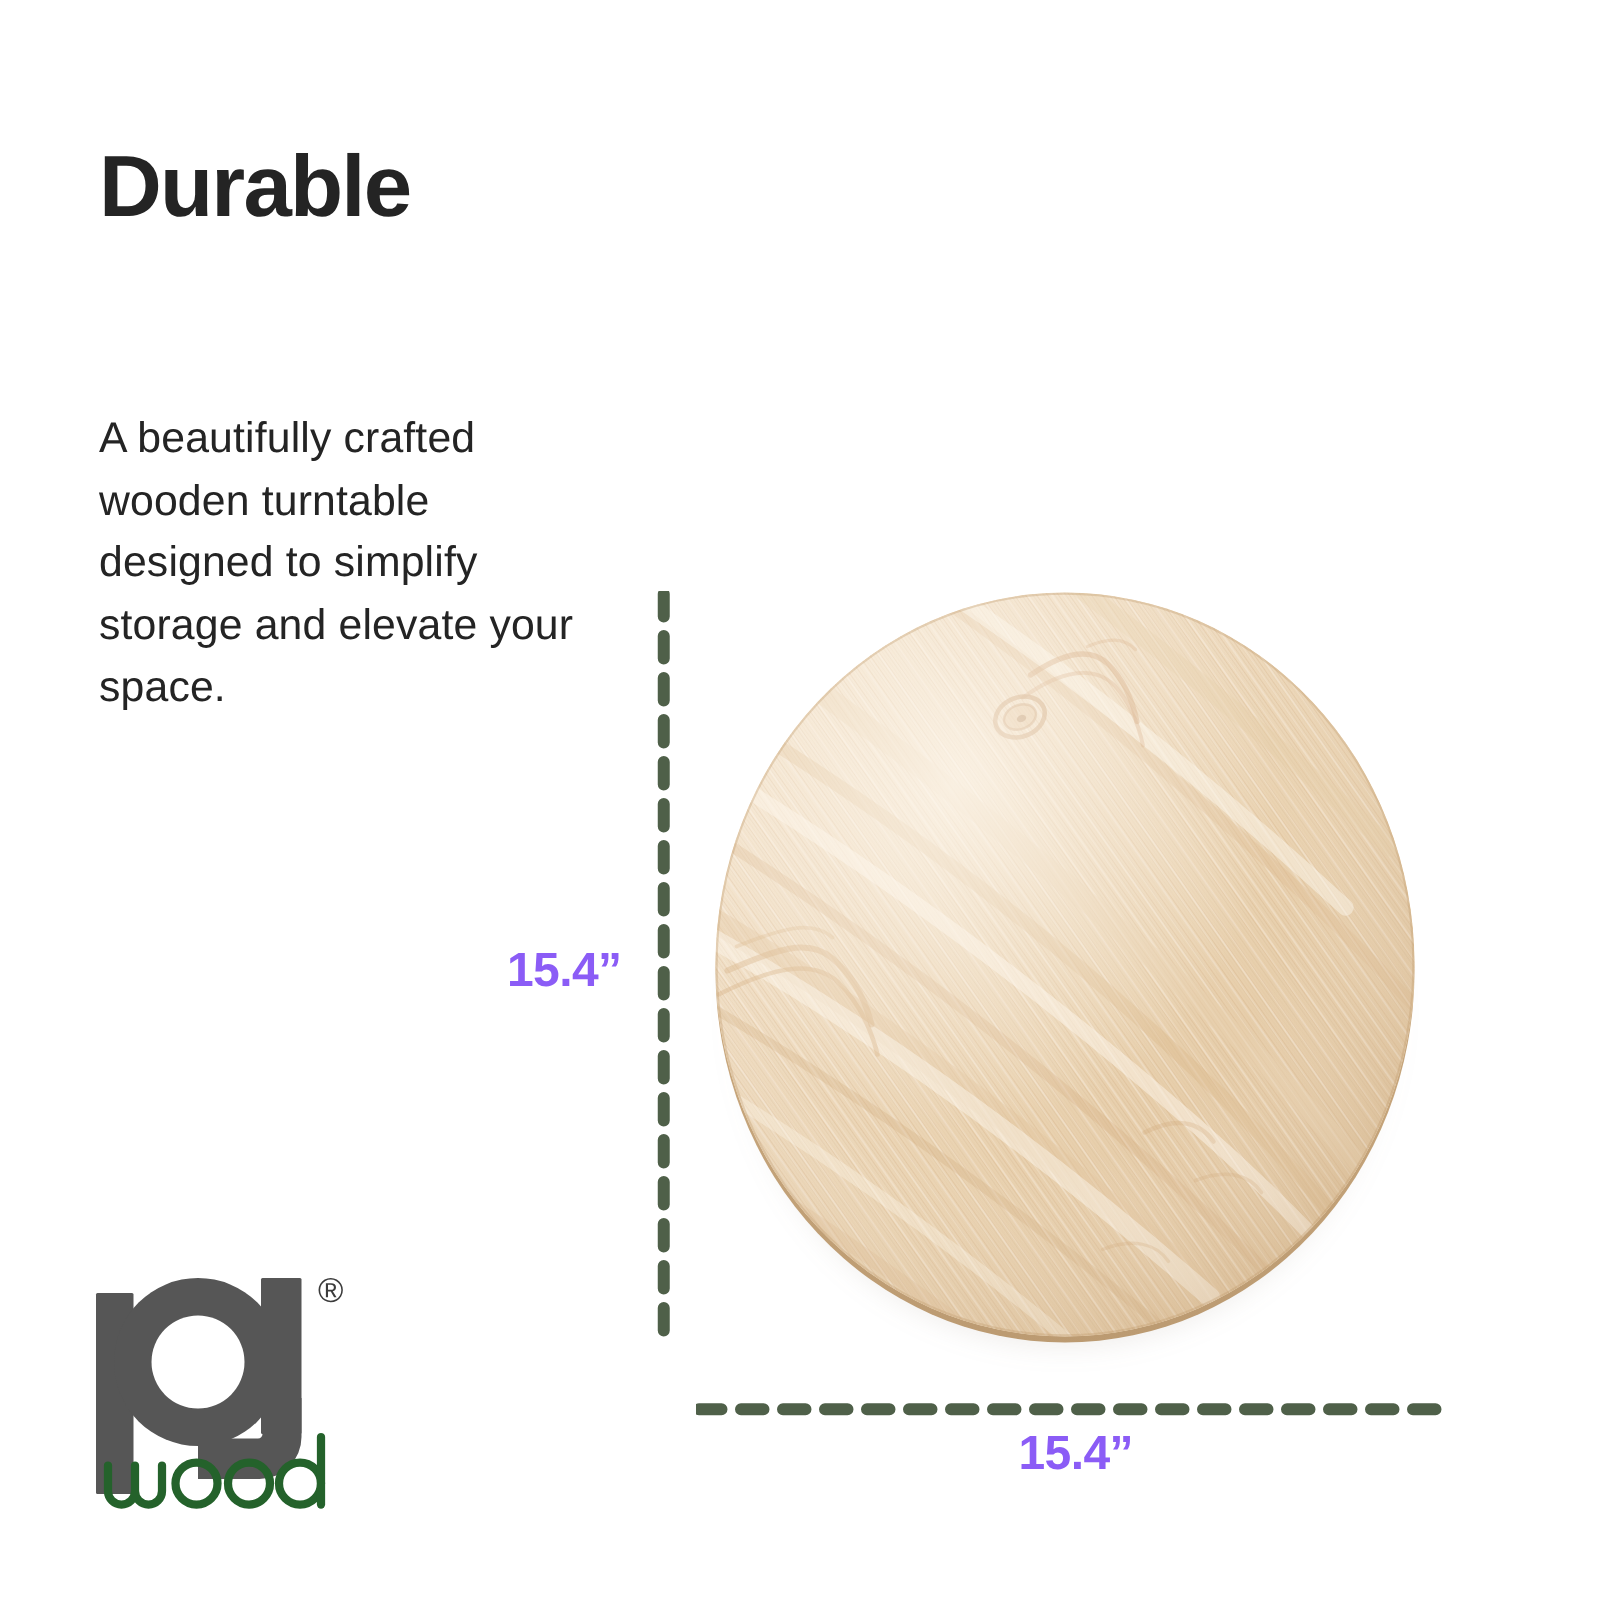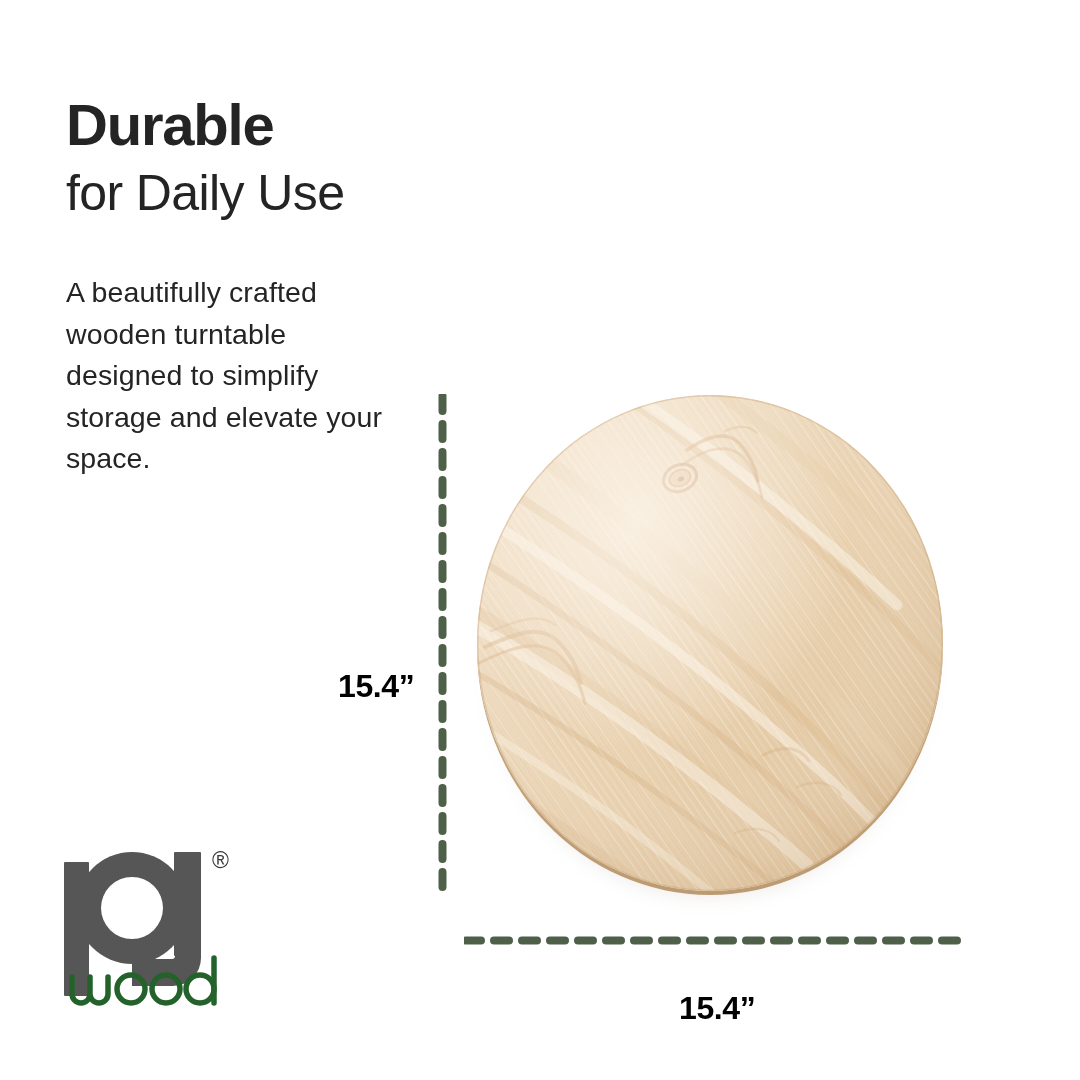--- a/index.html
+++ b/index.html
@@ -86,23 +86,22 @@
     left: 464px;
     top: 931px;
     width: 504px;
     height: 9px;
   }
   .dim-label {
     position: absolute;
     font-size: 32px;
     font-weight: 700;
     letter-spacing: -0.4px;
-    color: #000000;
+    color: #8b5cf6;
     white-space: nowrap;
-    margin-top: 40px;
   }
   .dim-label-v { left: 338px; top: 628px; }
   .dim-label-h { left: 679px; top: 950px; }
 
   
   .disc-wrap {
     position: absolute;
     left: 474px;
     top: 392px;
     width: 472px;
@@ -139,21 +138,20 @@
   }
   .disc svg { display: block; }
 </style>
 </head>
 <body>
 
 <div id="page">
 
   <div class="headline">Durable</div>
 
-  <div class="subhead">for Daily Use</div>
 
   <div class="body-copy">A beautifully crafted wooden turntable designed to simplify storage and elevate your space.</div>
 
   <div class="dim-line-v">
     <svg width="9" height="504" viewBox="0 0 9 504" aria-hidden="true">
       <line x1="4.5" y1="2" x2="4.5" y2="502" stroke="#4f6049" stroke-width="8" stroke-linecap="round" stroke-dasharray="15 13"></line>
     </svg>
   </div>
 
   <div class="dim-line-h">

